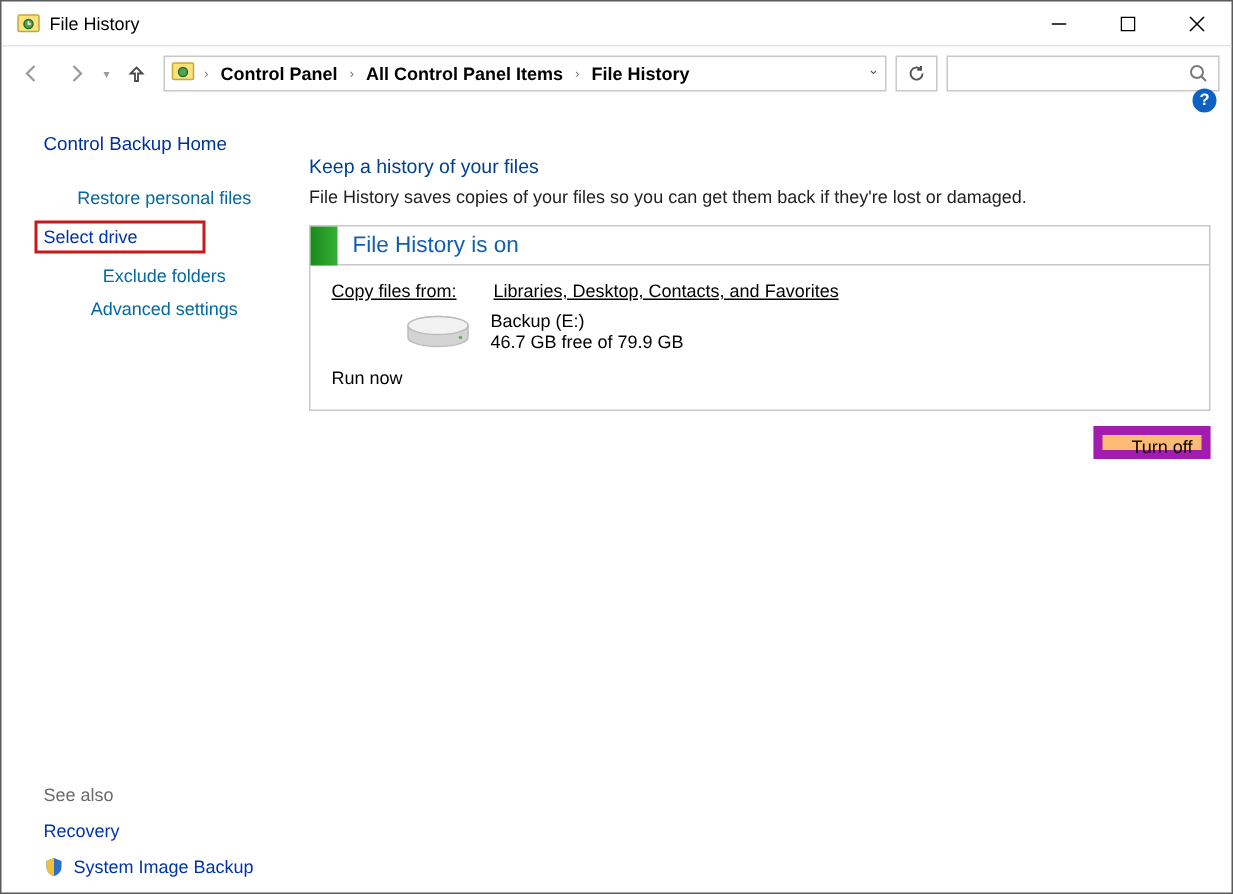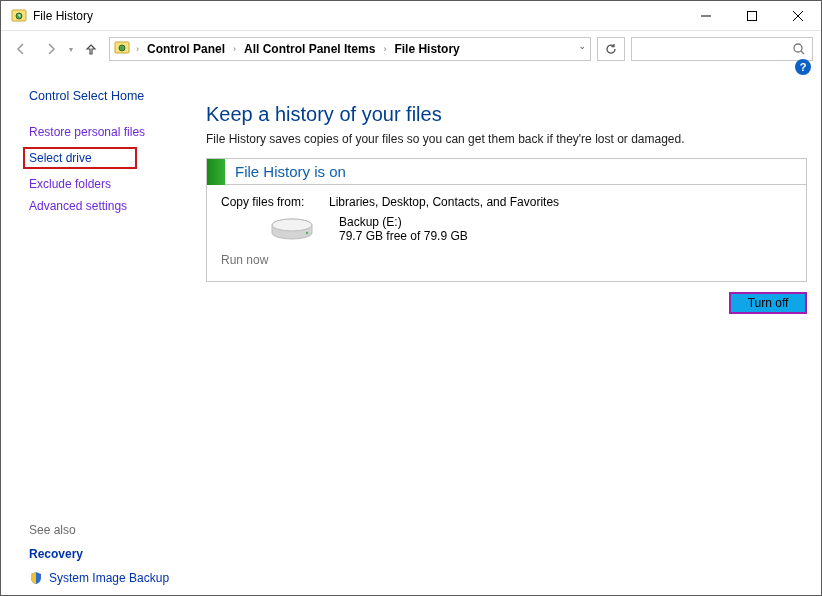--- a/index.html
+++ b/index.html
@@ -16,43 +16,43 @@
   .addr { flex:1; height:24px; border:1px solid #c8c8c8; display:flex; align-items:center; padding:0 4px; gap:4px; position:relative; }
   .addr .crumb { padding:0 2px; cursor:default;font-weight:bold; }
   .addr .sep { color:#777; font-size:9px; padding:0 2px; }
   .addr .dd { position:absolute; right:4px; top:3px; color:#555; font-size:9px; }
   .refresh { width:28px; height:24px; border:1px solid #c8c8c8; display:flex; align-items:center; justify-content:center; }
   .search { width:182px; height:24px; border:1px solid #c8c8c8; position:relative; }
   .search .mag { position:absolute; right:6px; top:4px; width:14px; height:14px; }
   .body { display:flex; height:calc(596px - 30px - 36px - 2px); }
   .side { width:205px; padding:22px 16px 10px 28px; display:flex; flex-direction:column; }
   .side .home { color:#003399; font-size:12.5px; margin-bottom:22px; }
-  .side a.link { color:#6d28d9; text-decoration:none; display:block; margin-bottom:8px; font-size:12px; }
+  .side a.link { color:#0369a1; text-decoration:none; display:block; margin-bottom:8px; font-size:12px;text-align:center; }
   .side .sel { border:2px solid #c81818; padding:2px 43px 2px 4px; margin-left:-6px; margin-bottom:8px; width:fit-content; }
   .side .sel a { color:#0033aa; text-decoration:none; font-size:12px; }
   .side .grow { flex:1; }
   .side .seealso { color:#6b6b6b; margin-bottom:10px; }
-  .side .rec { color:#0033aa; margin-bottom:10px;font-weight:bold; }
+  .side .rec { color:#0033aa; margin-bottom:10px; }
   .side .sys { display:flex; align-items:center; gap:6px; color:#0033aa; }
   .main { flex:1; padding:16px 14px 10px 0; position:relative; }
   .help { position:absolute; right:10px; top:-8px; width:16px; height:16px; border-radius:50%; background:#0b62c4; color:#fff; display:flex; align-items:center; justify-content:center; font-size:11px; font-weight:bold; }
-  .h1 { color:#003f8f; font-size:20px; margin:20px 0 6px 0; }
+  .h1 { color:#003f8f; font-size:13px; margin:20px 0 6px 0; }
   .sub { color:#222; margin-bottom:12px; }
   .panel { border:1px solid #c8c8c8; }
   .panelhdr { display:flex; align-items:center; height:26px; border-bottom:1px solid #c8c8c8; }
   .panelhdr .green { width:18px; height:26px; background:linear-gradient(to right,#1a8a1a,#35b035); }
   .panelhdr .txt { color:#0f5fb0; font-size:15px; padding-left:10px; }
   .panelbody { padding:10px 14px 14px 14px; }
-  .row { display:flex; margin-bottom:4px; }
+  .row { display:flex; margin-bottom:4px;text-decoration:underline; }
   .lbl { width:108px; }
-  .drive { display:flex; align-items:center; gap:22px; margin:6px 0 10px 46px; }
+  .drive { display:flex; align-items:center; gap:10px; margin:6px 0 10px 46px; }
   .driveicon { width:50px; height:26px; }
   .lastline { margin-top:6px; }
-  .runnow { color:#737373; margin-top:2px; }
-  .turnoff { float:right; margin-top:10px; width:78px; height:22px; border:2px solid #a21caf; background:#0ea5e9; font-size:12px; }
+  .runnow { color:#000000; margin-top:2px; }
+  .turnoff { float:right; margin-top:10px; width:78px; height:22px; border:6px solid #a21caf; background:#fdba74; font-size:12px;text-align:right; }
   .shicon { width:14px; height:14px; }
   .mag svg, .refresh svg, .navbtn svg { width:14px; height:14px; }
   .ticon-inner { width:16px; height:16px; }
 </style>
 </head>
 <body>
 
 <div class="titlebar">
   <span class="ticon">
     <svg class="ticon-inner" viewBox="0 0 16 16">
@@ -121,21 +121,21 @@
     <span class="mag"><svg viewBox="0 0 14 14">
           <circle cx="6" cy="6" r="4" fill="none" stroke="#777" stroke-width="1.3"></circle>
           <line x1="9" y1="9" x2="12" y2="12" stroke="#777" stroke-width="1.3"></line>
         </svg></span>
   </div>
 </div>
 
 <div class="body">
 
   <div class="side">
-    <div class="home">Control Select Home</div>
+    <div class="home">Control Backup Home</div>
     <a class="link">Restore personal files</a>
     <div class="sel">
       <a>Select drive</a>
     </div>
     <a class="link">Exclude folders</a>
     <a class="link">Advanced settings</a>
     <div class="grow"></div>
     <div class="seealso">See also</div>
     <div class="rec">Recovery</div>
     <div class="sys">
@@ -166,21 +166,21 @@
           <span class="driveicon">
             <svg viewBox="0 0 50 26">
                 <ellipse cx="25" cy="9" rx="20" ry="6" fill="#e8e8e8" stroke="#bcbcbc"></ellipse>
                 <path d="M5 9 L5 17 A20 6 0 0 0 45 17 L45 9" fill="#d4d4d4" stroke="#bcbcbc"></path>
                 <ellipse cx="25" cy="9" rx="20" ry="6" fill="#f2f2f2" stroke="#bcbcbc"></ellipse>
                 <circle cx="40" cy="17" r="1.2" fill="#5fb05f"></circle>
               </svg>
           </span>
           <div>
             <div>Backup (E:)</div>
-            <div>79.7 GB free of 79.9 GB</div>
+            <div>46.7 GB free of 79.9 GB</div>
           </div>
         </div>
         <div class="runnow">Run now</div>
       </div>
     </div>
 
     <button class="turnoff">Turn off</button>
   </div>
 </div>
 

